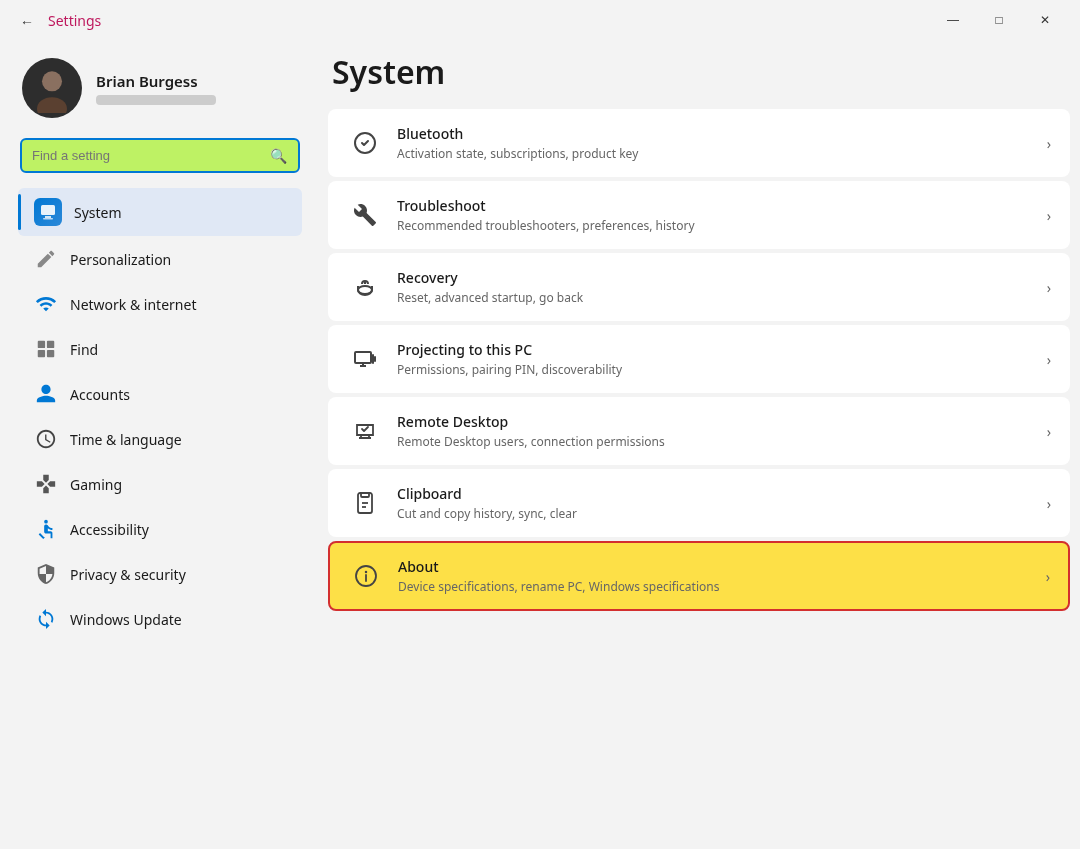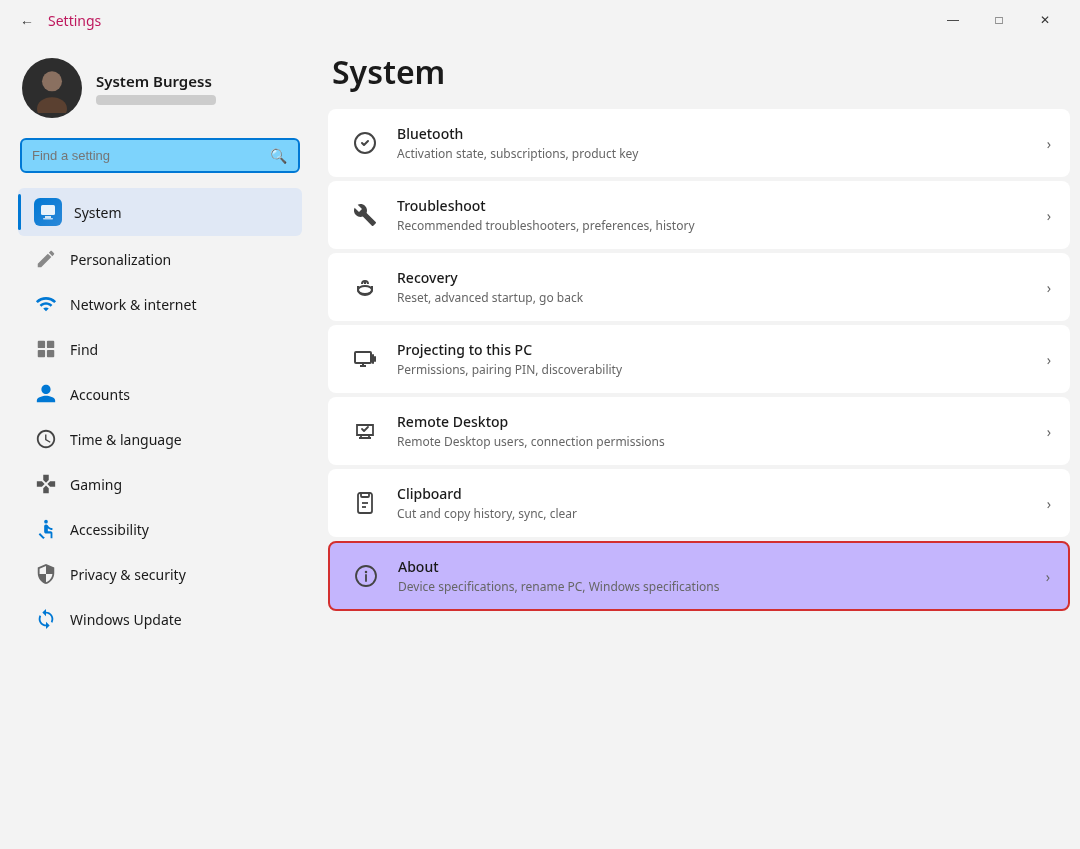--- a/index.html
+++ b/index.html
@@ -108,21 +108,21 @@
       width: 120px;
       height: 10px;
       background: #ccc;
       border-radius: 4px;
     }
 
     .search-box {
       margin: 0 10px 14px 10px;
       display: flex;
       align-items: center;
-      background: #7dd3fc;
+      background: #bef264;
       border: 2px solid #0078d4;
       border-radius: 6px;
       padding: 6px 10px;
       gap: 6px;
     }
     .search-input {
       border: none;
       outline: none;
       flex: 1;
       font-size: 13px;
@@ -195,21 +195,21 @@
       align-items: center;
       background: white;
       border-radius: 8px;
       padding: 14px 18px;
       cursor: pointer;
       border: 1px solid transparent;
       transition: background 0.1s;
     }
     .settings-item.highlighted {
       border: 2px solid #d32f2f;
-      background: #c4b5fd;
+      background: #fde047;
     }
     .settings-item-icon {
       width: 36px;
       height: 36px;
       display: flex;
       align-items: center;
       justify-content: center;
       flex-shrink: 0;
       font-size: 22px;
       color: #444;
@@ -267,21 +267,21 @@
   <div class="sidebar">
 
     <div class="user-section">
       <div class="avatar">
         <svg viewBox="0 0 60 60" xmlns="http://www.w3.org/2000/svg">
           <circle cx="30" cy="22" r="12" fill="#8a7060"></circle>
           <ellipse cx="30" cy="55" rx="18" ry="14" fill="#5a4030"></ellipse>
         </svg>
       </div>
       <div class="user-info">
-        <span class="user-name">System Burgess</span>
+        <span class="user-name">Brian Burgess</span>
         <div class="user-subtitle"></div>
       </div>
     </div>
 
     <div class="search-box">
       <input class="search-input" type="text" placeholder="Find a setting" style="">
       <span class="search-icon-wrap">🔍</span>
     </div>
 
     <div>

